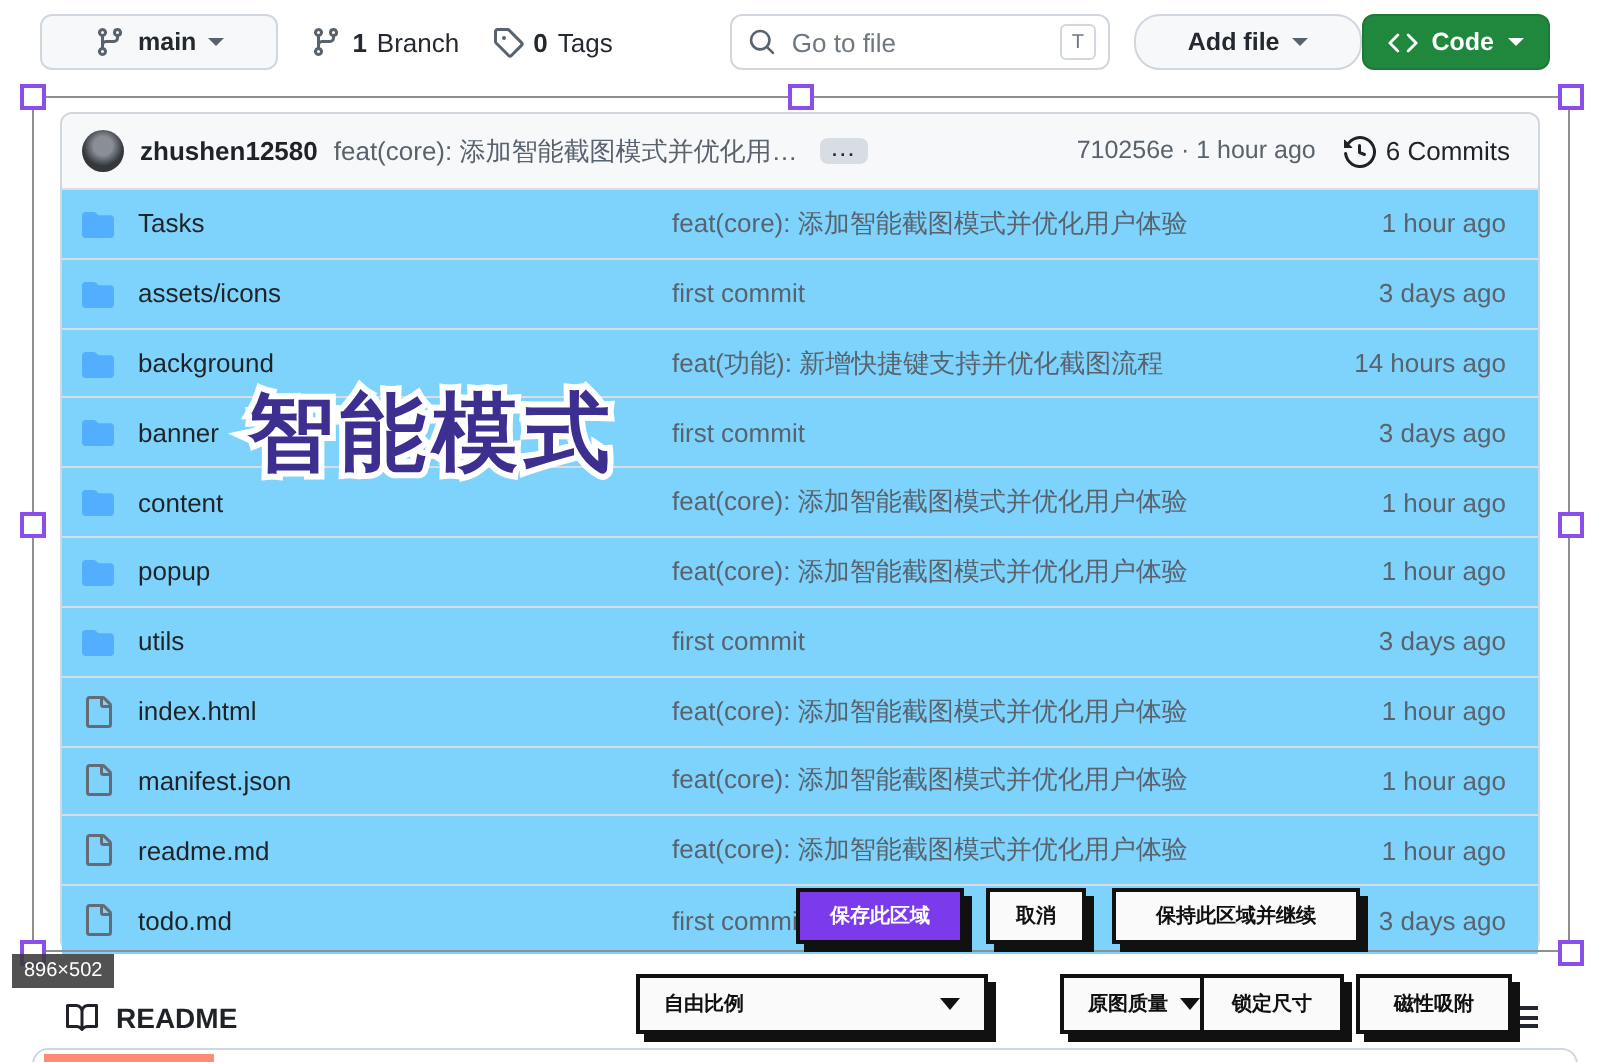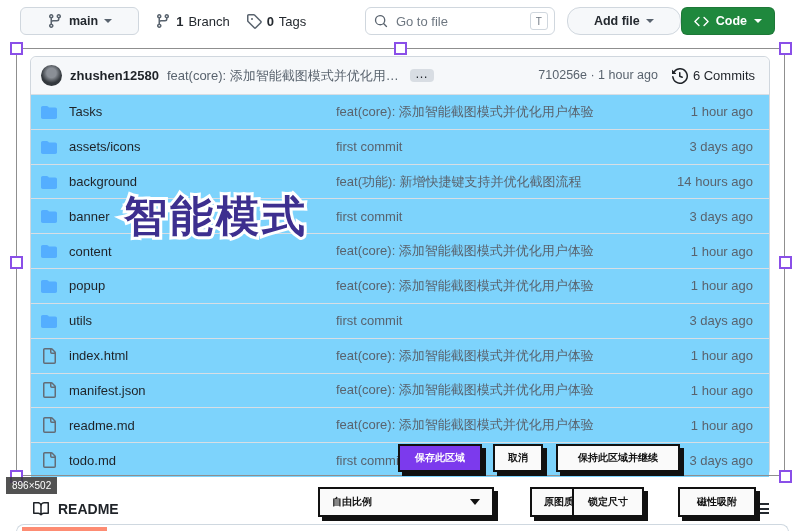--- a/index.html
+++ b/index.html
@@ -345,21 +345,21 @@
 <button class="nb" style="left:556px; top:444px; width:124px; height:28px;">保持此区域并继续</button>
 
 <button class="nb" style="left:318px; top:487px; width:176px; height:30px; justify-content:space-between; padding:0 12px;">
   <span>自由比例</span>
   <span class="caret-sm"></span>
 </button>
 <button class="nb" style="left:506px; top:487px; width:84px; height:30px; gap:6px;margin-left:24px;">
   <span>原图质量</span>
   <span class="caret-sm"></span>
 </button>
-<button class="nb" style="left:572px; top:487px; width:72px; height:30px;">锁定尺寸</button>
+<button class="nb" style="left:600px; top:487px; width:72px; height:30px;">锁定尺寸</button>
 <button class="nb" style="left:678px; top:487px; width:78px; height:30px;">磁性吸附</button>
 
 <div class="readme-head">
   <span>
     <svg width="16" height="16" viewBox="0 0 16 16" fill="#1f2328">
         <path d="M0 1.75A.75.75 0 0 1 .75 1h4.253c1.227 0 2.317.59 3 1.501A3.743 3.743 0 0 1 11.006 1h4.245a.75.75 0 0 1 .75.75v10.5a.75.75 0 0 1-.75.75h-4.507a2.25 2.25 0 0 0-1.591.659l-.622.621a.75.75 0 0 1-1.06 0l-.622-.621A2.25 2.25 0 0 0 5.258 13H.75a.75.75 0 0 1-.75-.75Zm7.251 10.324.004-5.073-.002-2.253A2.25 2.25 0 0 0 5.003 2.5H1.5v9h3.757a3.75 3.75 0 0 1 1.994.574ZM8.755 4.75l-.004 7.322a3.752 3.752 0 0 1 1.992-.572H14.5v-9h-3.495a2.25 2.25 0 0 0-2.25 2.25Z"></path>
       </svg>
   </span>
   <span>README</span>
 </div>

